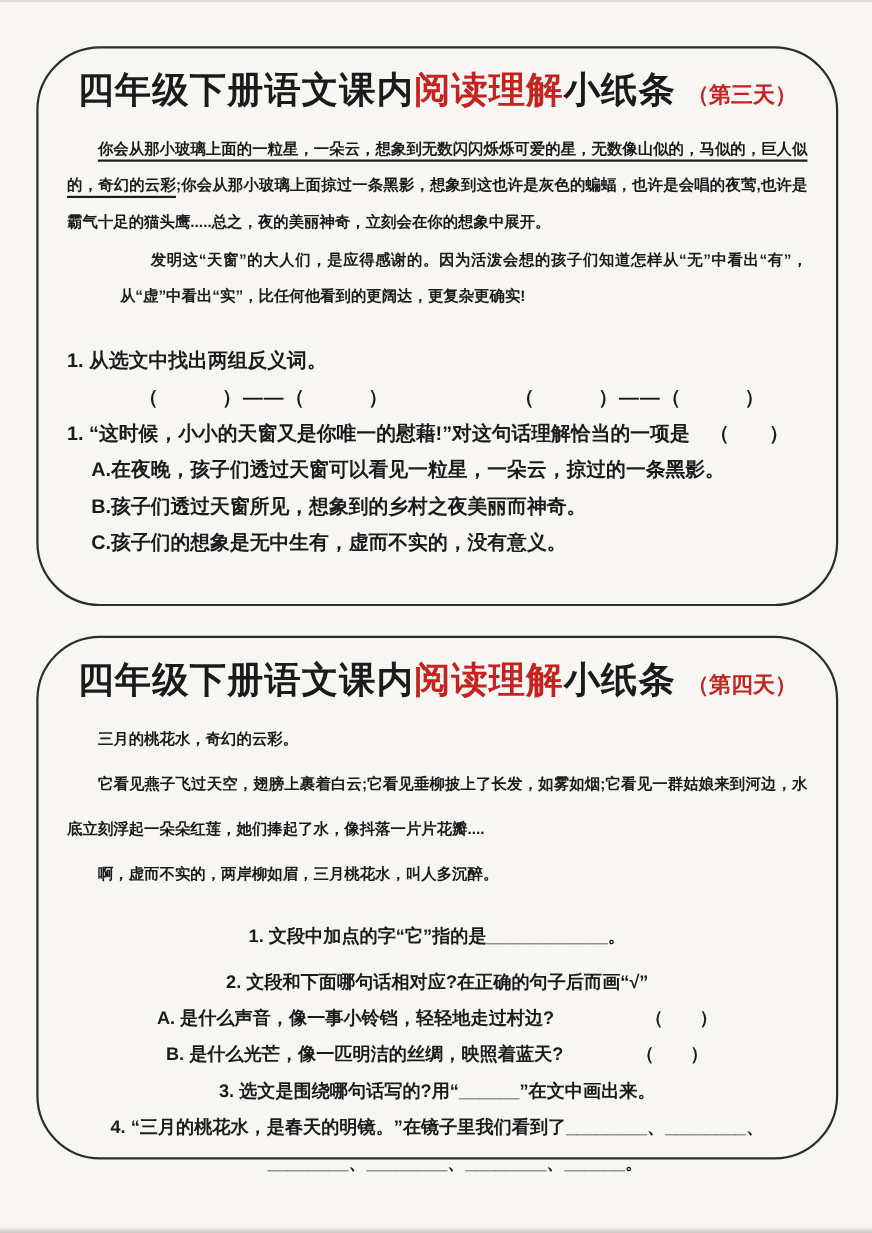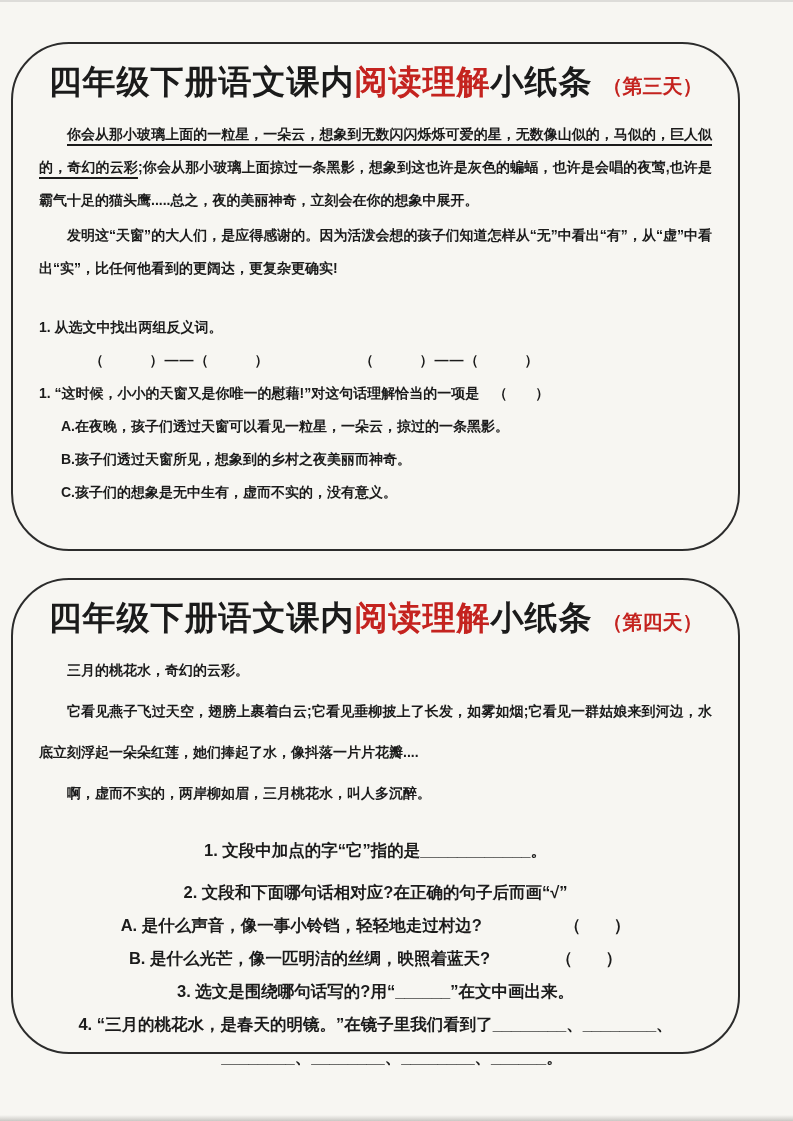--- a/index.html
+++ b/index.html
@@ -20,21 +20,21 @@
   .scan-edge-top {
     position: absolute; top: 0; left: 0; right: 0; height: 2px;
     background: #dddcd9;
   }
   .scan-edge-bottom {
     position: absolute; bottom: 0; left: 0; right: 0; height: 6px;
     background: linear-gradient(#f7f6f2, #c9c8c4);
   }
   .sheet-box {
     position: absolute;
-    left: 11px;
+    left: 33px;
     width: 729px;
     box-sizing: border-box;
     border: 2px solid #2c2c2c;
     border-radius: 58px;
     padding: 12px 26px 10px 26px;
     background: transparent;
   }
   .box-day3 { top: 42px;  height: 509px; }
   .box-day4 { top: 578px; height: 476px; }
 
@@ -64,27 +64,27 @@
   .passage p {
     margin: 0;
     text-indent: 2em;
   }
   .passage .u {
     text-decoration: underline;
     text-underline-offset: 5px;
     text-decoration-thickness: 1.5px;
   }
   .box-day3 .passage { margin-top: 10px; }
-  .box-day3 .passage p + p { margin-top: 2px; }
+  .box-day3 .passage p + p { margin-top: 2px; margin-left: 48px; }
 
   .box-day4 .passage { line-height: 41px; margin-top: 6px; }
 
   .questions {
     font-weight: 700;
-    font-size: 14px;
+    font-size: 18px;
     line-height: 33px;
   }
   .box-day3 .questions { margin-top: 26px; }
   .box-day3 .q-line { margin: 0; }
   .box-day3 .blanks-row { text-indent: 3.6em; letter-spacing: 1px; }
   .box-day3 .option { padding-left: 22px; margin: 0; }
 
   .box-day4 .questions { margin-top: 20px; font-size: 16.5px; }
   .box-day4 .q-line { margin: 0; text-align: center; }
   .box-day4 .q-gap { margin-top: 9px; }

